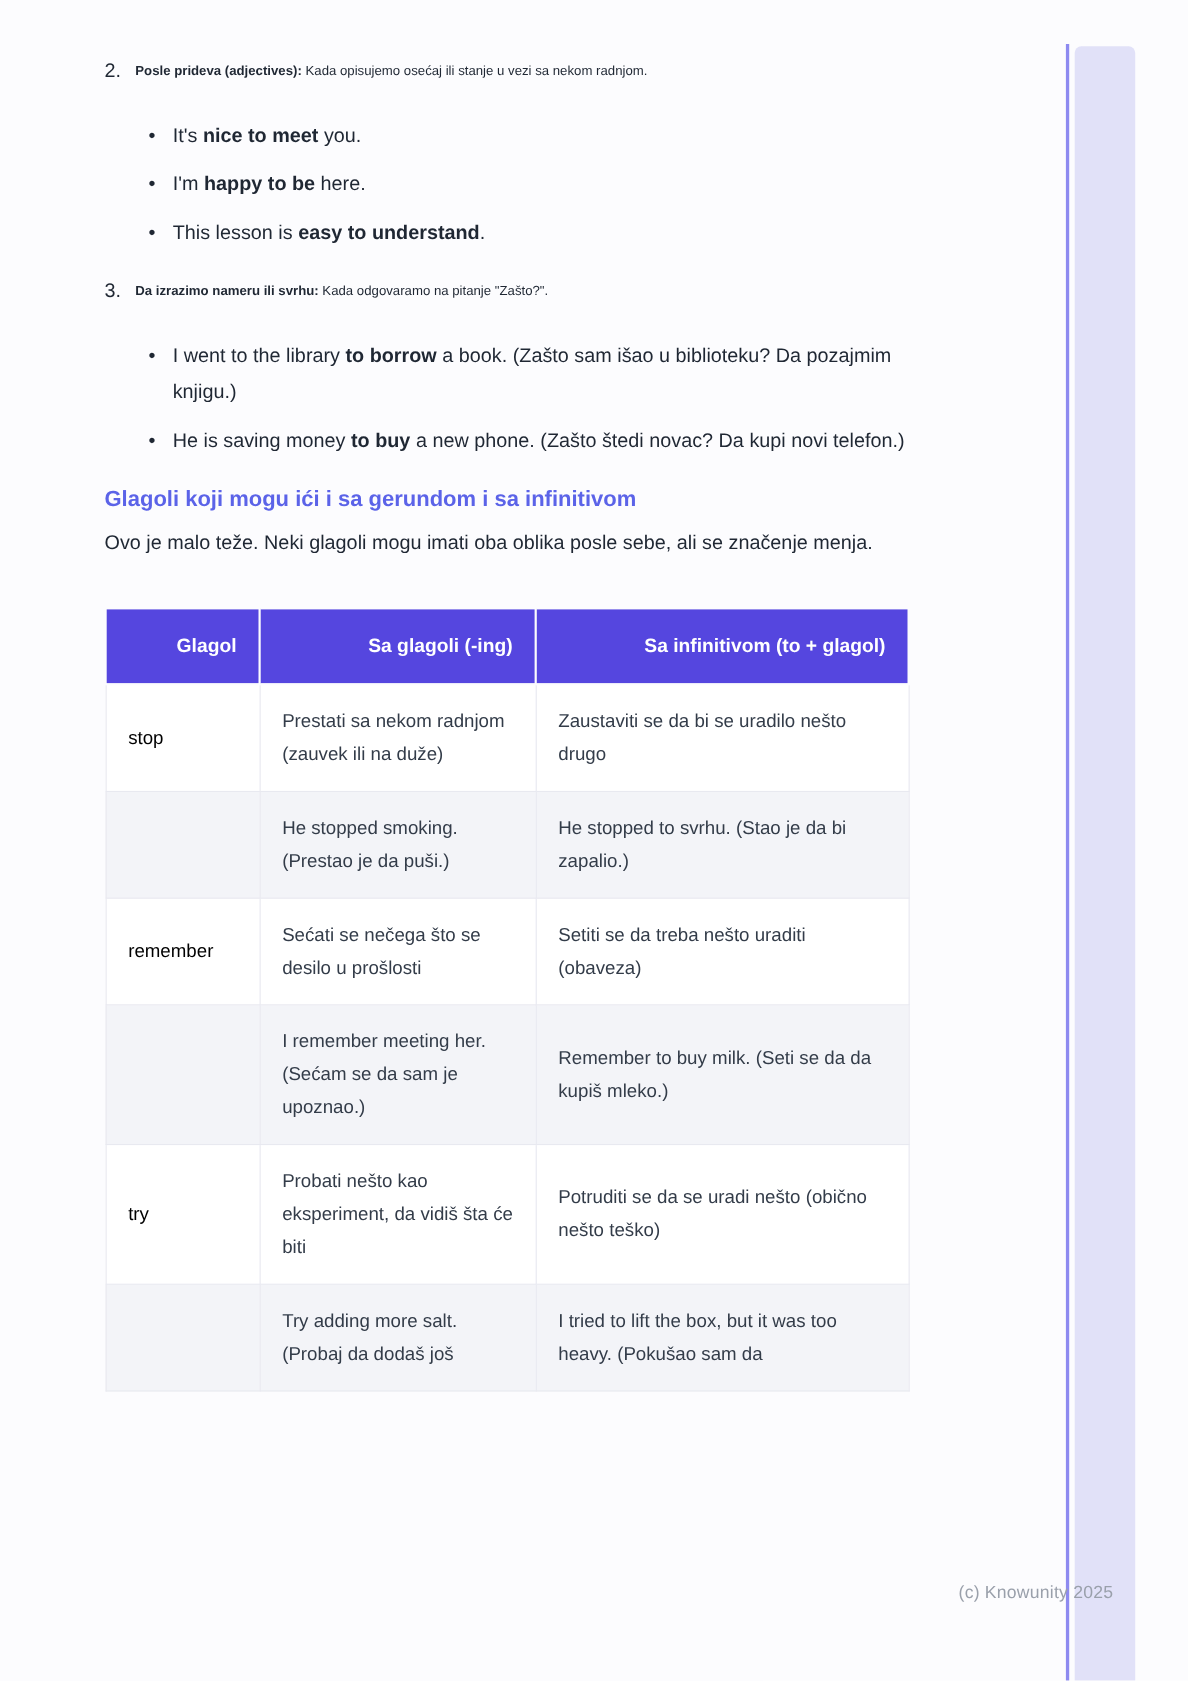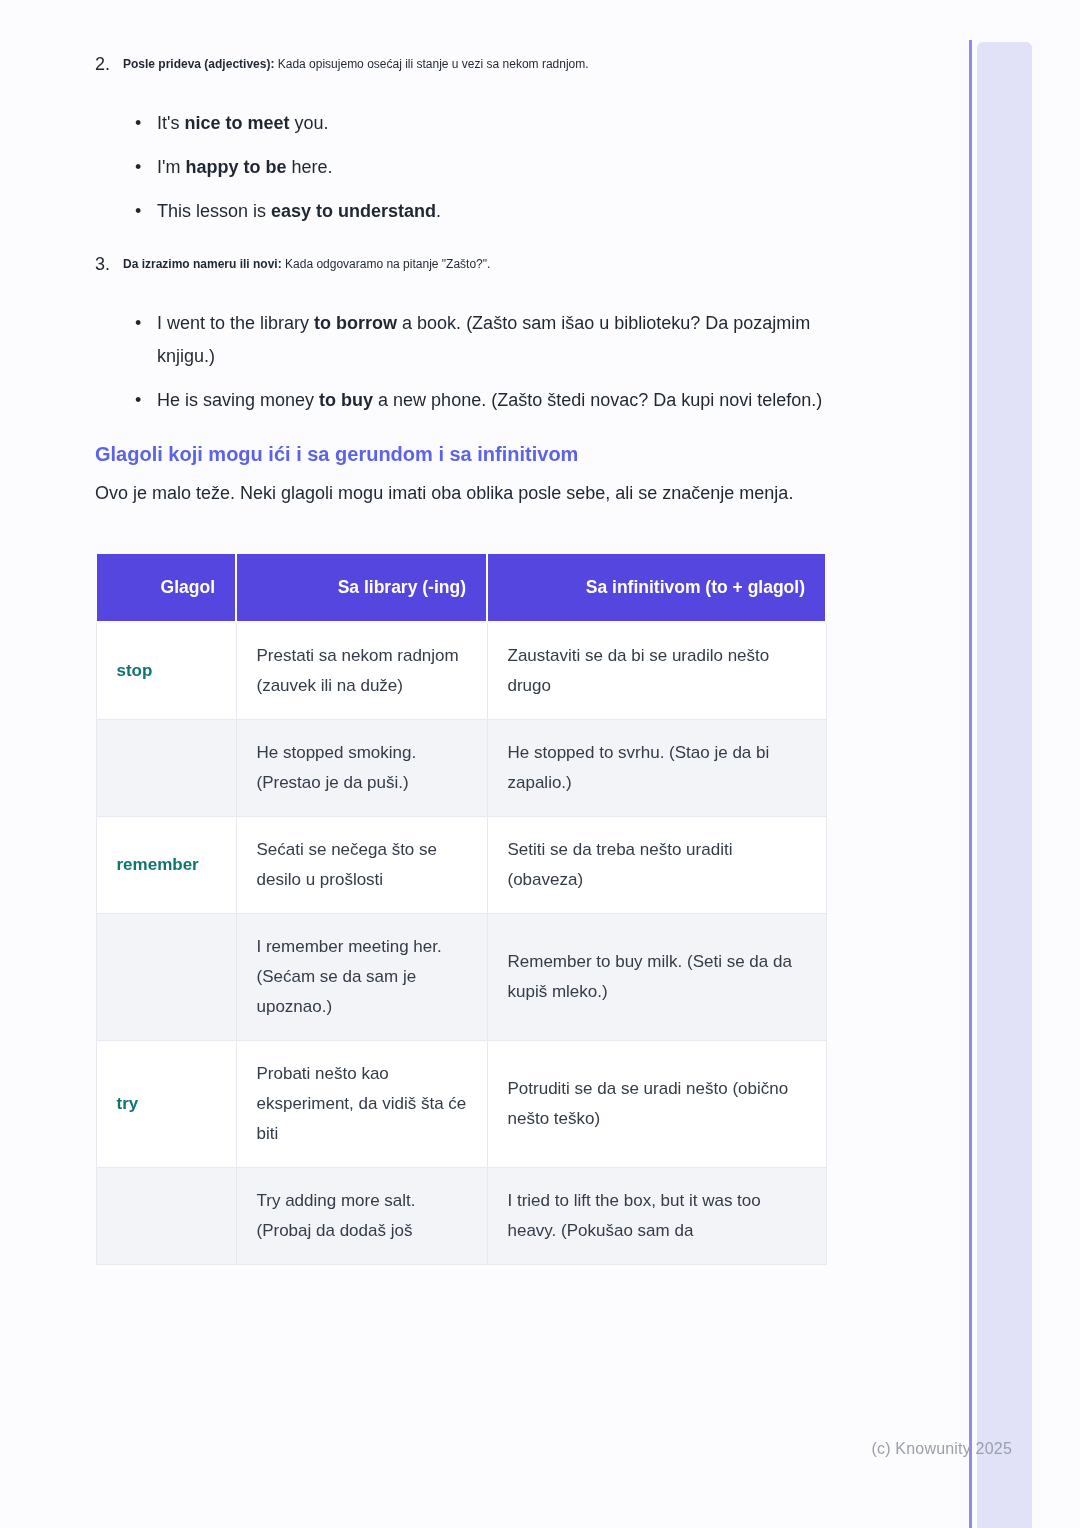--- a/index.html
+++ b/index.html
@@ -61,21 +61,21 @@
     text-align:right; padding:23px 20px;
     border:2px solid #fcfcfe;
   }
   .tbl td {
     padding:18px 20px; vertical-align:middle;
     line-height:30px; color:#333c49;
     border:1px solid #e8e9f0;
     background:#ffffff;
   }
   .tbl tr.alt td { background: var(--row-alt-bg, #f3f4f8); }
-  .tbl td.verb { font-weight:700; color:#0f766e; }
+  .tbl td.verb { font-weight:400; color:#000000; }
 </style>
 </head>
 <body>
 
 <div class="page">
 
   <div class="edge-line"></div>
   <div class="scroll-track"></div>
   <div class="footer-note">(c) Knowunity 2025</div>
 
@@ -96,21 +96,21 @@
         <p class="btext"><span>I'm </span><span class="b">happy to be</span><span> here.</span></p>
       </div>
       <div class="bullet">
         <span class="dot">•</span>
         <p class="btext"><span>This lesson is </span><span class="b">easy to understand</span><span>.</span></p>
       </div>
     </div>
 
     <div class="olitem">
       <span class="num">3.</span>
-      <p class="litext"><span class="b">Da izrazimo nameru ili novi:</span><span> Kada odgovaramo na pitanje "Zašto?".</span></p>
+      <p class="litext"><span class="b">Da izrazimo nameru ili svrhu:</span><span> Kada odgovaramo na pitanje "Zašto?".</span></p>
     </div>
 
     <div class="bullets">
       <div class="bullet">
         <span class="dot">•</span>
         <p class="btext"><span>I went to the library </span><span class="b">to borrow</span><span> a book. (Zašto sam išao u biblioteku? Da pozajmim knjigu.)</span></p>
       </div>
       <div class="bullet">
         <span class="dot">•</span>
         <p class="btext"><span>He is saving money </span><span class="b">to buy</span><span> a new phone. (Zašto štedi novac? Da kupi novi telefon.)</span></p>
@@ -122,21 +122,21 @@
 
     <table class="tbl">
       <colgroup>
           <col class="c1">
           <col class="c2">
           <col class="c3">
         </colgroup>
       <thead>
         <tr>
           <th>Glagol</th>
-          <th>Sa library (-ing)</th>
+          <th>Sa glagoli (-ing)</th>
           <th>Sa infinitivom (to + glagol)</th>
         </tr>
       </thead>
       <tbody>
         <tr>
           <td class="verb">stop</td>
           <td><span>Prestati sa nekom radnjom (zauvek ili na duže)</span></td>
           <td><span>Zaustaviti se da bi se uradilo nešto drugo</span></td>
         </tr>
         <tr class="alt">

